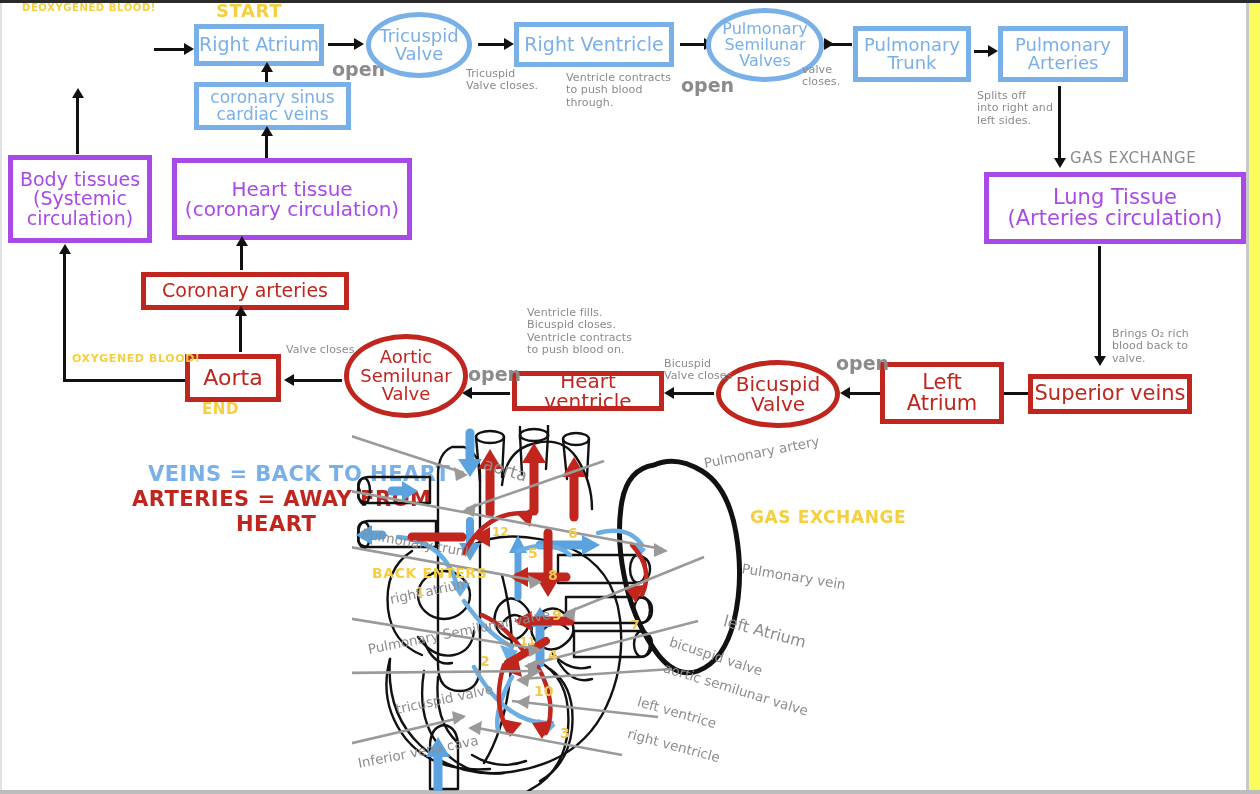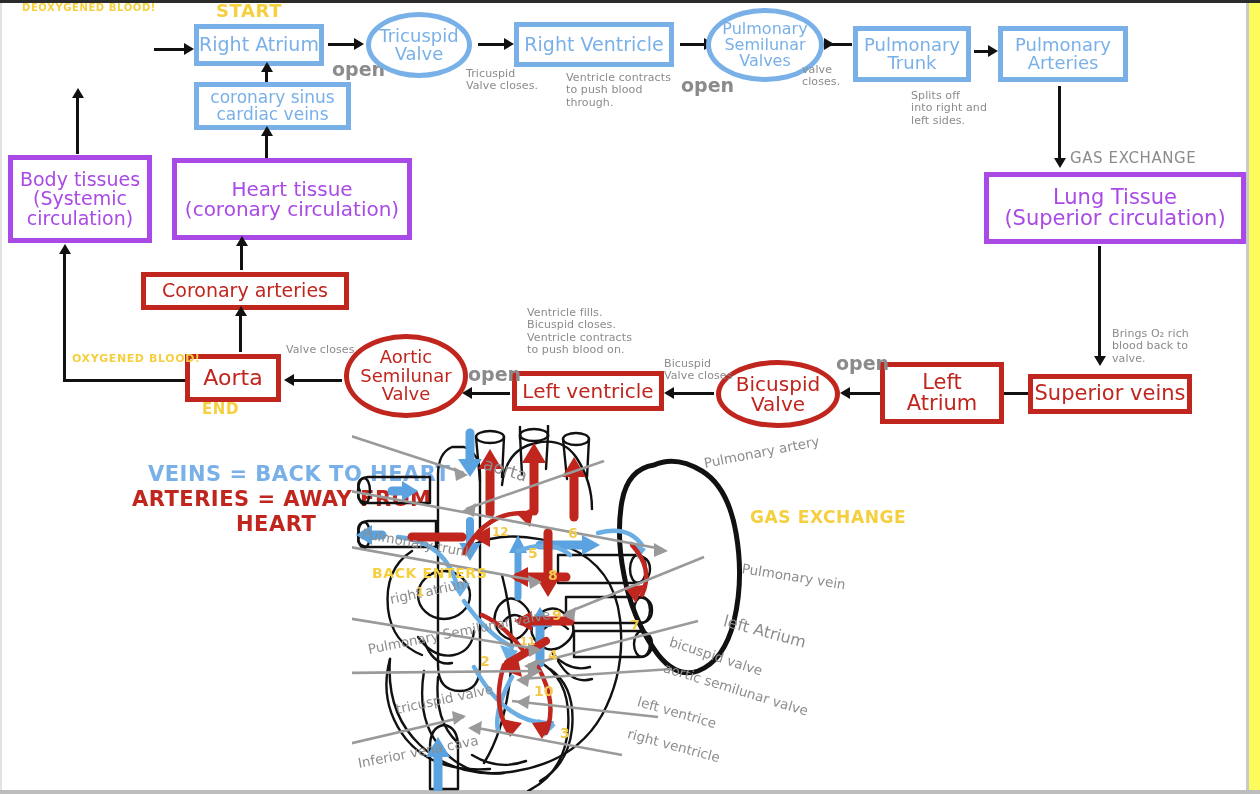--- a/index.html
+++ b/index.html
@@ -104,36 +104,36 @@
 
   <div class="cap" style="left:802px;top:64px;white-space:pre-line;">valve
 closes.</div>
 
   <div class="hv" style="left:826px;top:43px;width:26px;height:3px;"></div>
   <div class="arrow-head ah-right" style="left:824px;top:38px;"></div>
 
   <div class="node box blue b-thick" style="left:853px;top:26px;width:118px;height:56px;font-size:18px;white-space:pre-line;">Pulmonary
 Trunk</div>
 
-  <div class="cap" style="left:911px;top:90px;white-space:pre-line;">Splits off
+  <div class="cap" style="left:977px;top:90px;white-space:pre-line;">Splits off
 into right and
 left sides.</div>
 
   <div class="hv" style="left:974px;top:50px;width:18px;height:3px;"></div>
   <div class="arrow-head ah-right" style="left:988px;top:45px;"></div>
 
   <div class="node box blue b-thick" style="left:998px;top:26px;width:130px;height:56px;font-size:18px;white-space:pre-line;">Pulmonary
 Arteries</div>
 
   <div class="hv" style="left:1058px;top:86px;width:3px;height:76px;"></div>
   <div class="arrow-head ah-down" style="left:1054px;top:158px;"></div>
   <div class="cap" style="left:1070px;top:150px;font-size:15px;letter-spacing:.6px;">GAS EXCHANGE</div>
 
   <div class="node box purple b-thick" style="left:984px;top:172px;width:262px;height:72px;font-size:21px;white-space:pre-line;">Lung Tissue
-(Superior circulation)</div>
+(Arteries circulation)</div>
 
   <div class="node box purple b-thick" style="left:8px;top:155px;width:144px;height:88px;font-size:19px;white-space:pre-line;padding:0 3px;">Body tissues
 (Systemic
    circulation)</div>
 
   <div class="node box purple b-thick" style="left:172px;top:158px;width:240px;height:82px;font-size:20px;white-space:pre-line;">Heart tissue
 (coronary circulation)</div>
 
   <div class="hv" style="left:76px;top:96px;width:3px;height:58px;"></div>
   <div class="arrow-head ah-up" style="left:72px;top:88px;"></div>
@@ -166,21 +166,21 @@
 
   <div class="node ell red b-thick" style="left:716px;top:360px;width:124px;height:68px;font-size:20px;white-space:pre-line;">Bicuspid
 Valve</div>
 
   <div class="cap" style="left:664px;top:358px;white-space:pre-line;">Bicuspid
 Valve closes</div>
 
   <div class="hv" style="left:672px;top:392px;width:42px;height:3px;"></div>
   <div class="arrow-head ah-left" style="left:664px;top:387px;"></div>
 
-  <div class="node box red b-thick" style="left:512px;top:371px;width:152px;height:40px;font-size:20px;">Left ventricle</div>
+  <div class="node box red b-thick" style="left:512px;top:371px;width:152px;height:40px;font-size:20px;">Heart ventricle</div>
 
   <div class="cap" style="left:527px;top:307px;white-space:pre-line;">Ventricle fills.
 Bicuspid closes.
 Ventricle contracts
 to push blood on.</div>
 
   <div class="hv" style="left:470px;top:392px;width:40px;height:3px;"></div>
   <div class="arrow-head ah-left" style="left:462px;top:387px;"></div>
   <div class="cap-open" style="left:468px;top:363px;">open</div>
 

